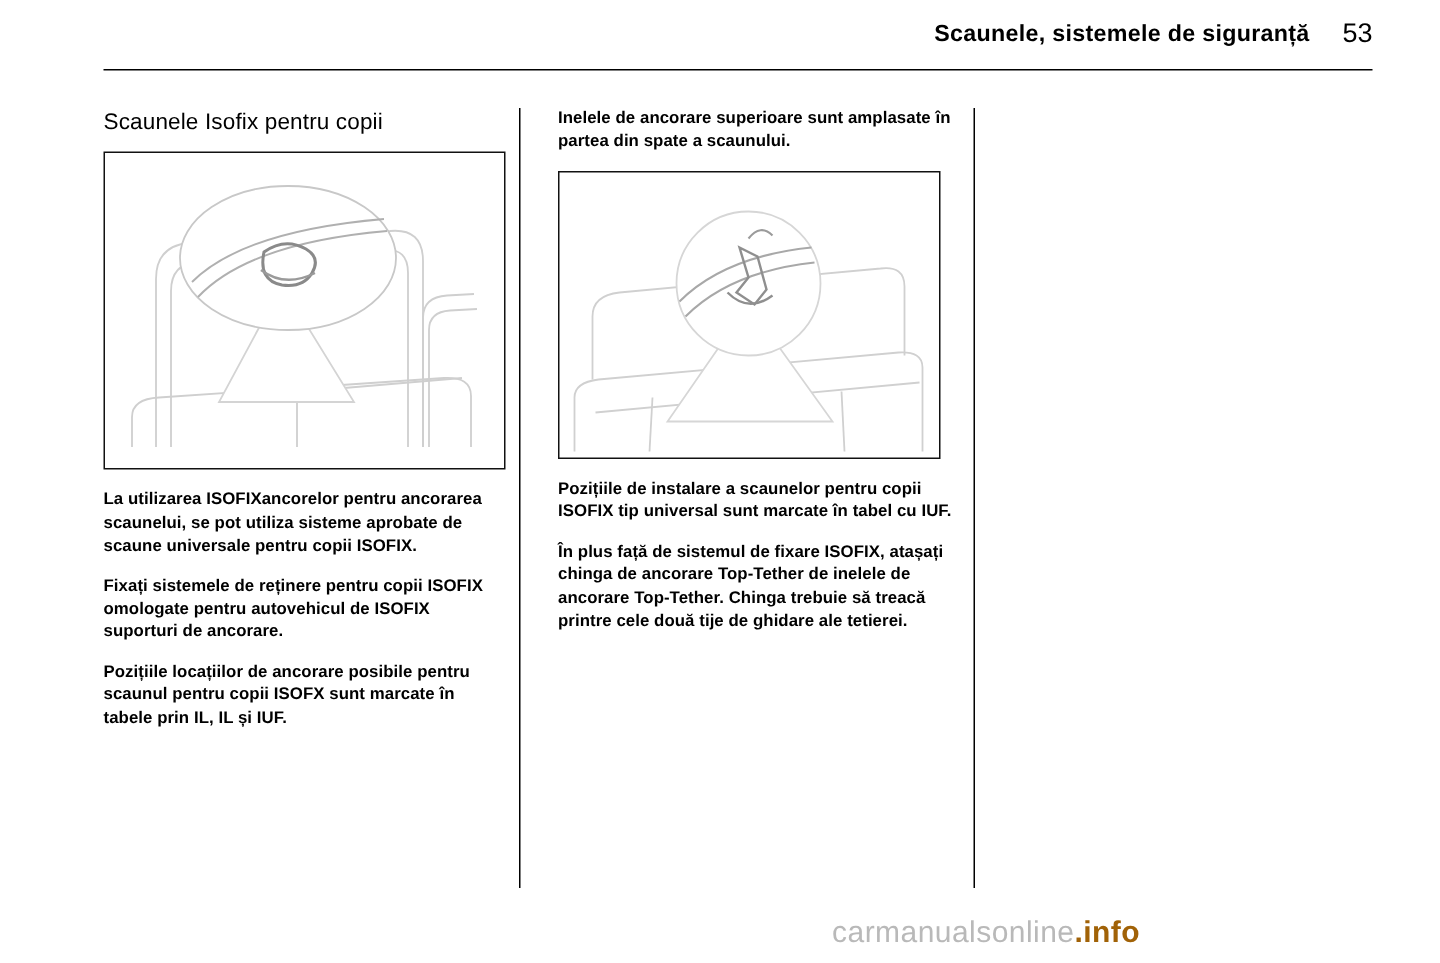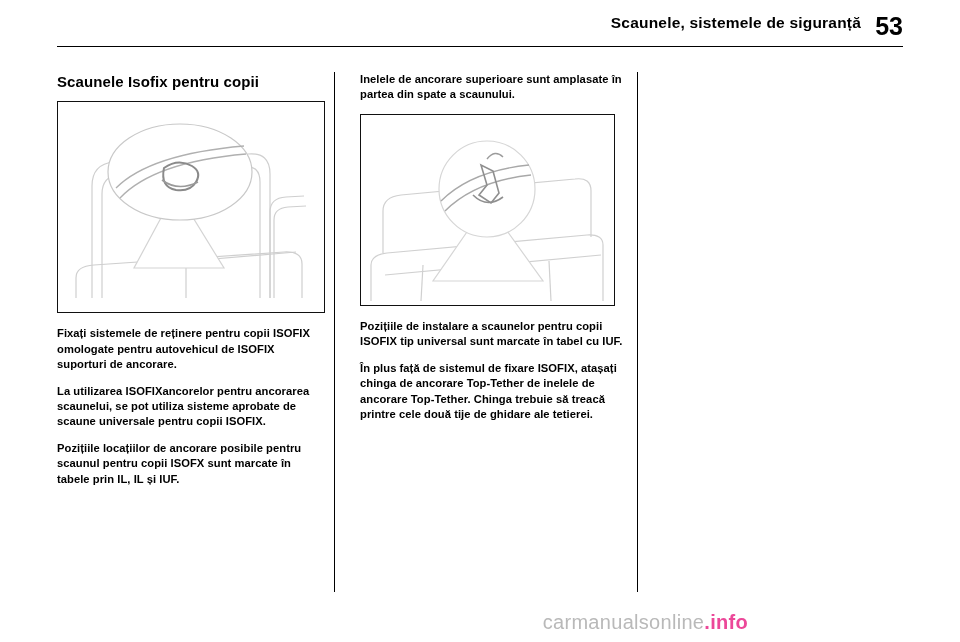--- a/index.html
+++ b/index.html
@@ -11,21 +11,21 @@
     width: 960px;
     height: 642px;
     font-family: "Liberation Sans", sans-serif;
     color: #000000;
     position: relative;
     overflow: hidden;
   }
 
   .page {
     position: absolute;
-    left: 0; top: 0;
+    left: 12px; top: 0;
     width: 768px;
     height: 642px;
     background: #ffffff;
   }
 
   
   .header {
     position: absolute;
     left: 57px;
     top: 14px;
@@ -38,22 +38,22 @@
     top: 0;
     font-size: 15.5px;
     font-weight: bold;
     letter-spacing: .2px;
     white-space: nowrap;
   }
   .header-page {
     position: absolute;
     right: 0;
     top: -2px;
-    font-size: 25px;
-    font-weight: bold;
+    font-size: 18px;
+    font-weight: normal;
   }
   .header-rule {
     position: absolute;
     left: 57px;
     top: 46px;
     width: 846px;
     height: 1px;
     background: #000000;
   }
 
@@ -72,21 +72,21 @@
     top: 72px;
     width: 1px;
     height: 520px;
     background: #000000;
   }
   .divider-1 { left: 334px; }
   .divider-2 { left: 637px; }
 
   h2.section-title {
     font-size: 15px;
-    font-weight: bold;
+    font-weight: normal;
     line-height: 1.28;
     margin: 0 0 10px 0;
     letter-spacing: .1px;
   }
 
   p.body-text {
     font-size: 11.2px;
     font-weight: bold;
     line-height: 1.38;
     margin: 0 0 11px 0;
@@ -110,21 +110,21 @@
   
   .footer-mark {
     position: absolute;
     right: 20px;
     bottom: 8px;
     font-size: 20px;
     color: #b9b9b9;
     letter-spacing: .3px;
     font-family: "Liberation Sans", sans-serif;
   }
-  .footer-mark .bold { font-weight: bold; color: #ec4899; }
+  .footer-mark .bold { font-weight: bold; color: #a16207; }
 </style>
 </head>
 <body>
 
 <div class="page">
 
   <div class="header">
     <div class="header-title">Scaunele, sistemele de siguranță</div>
     <div class="header-page">53</div>
   </div>
@@ -160,22 +160,22 @@
 
           <path d="M62 96 Q96 60 188 52"></path>
           <path d="M58 86 Q92 52 186 44"></path>
 
           <path d="M106 66 q14 -10 28 -2 q10 6 4 16 q-6 10 -20 8 q-16 -3 -12 -22 z" stroke="#8a8a8a" stroke-width="2" fill="none"></path>
           <path d="M104 78 q16 12 36 2" stroke="#9a9a9a" stroke-width="1.6"></path>
         </g>
       </svg>
     </div>
 
+    <p class="body-text">La utilizarea ISOFIXancorelor pentru ancorarea scaunelui, se pot utiliza sisteme aprobate de scaune universale pentru copii ISOFIX.</p>
     <p class="body-text">Fixați sistemele de reținere pentru copii ISOFIX omologate pentru autovehicul de ISOFIX suporturi de ancorare.</p>
-    <p class="body-text">La utilizarea ISOFIXancorelor pentru ancorarea scaunelui, se pot utiliza sisteme aprobate de scaune universale pentru copii ISOFIX.</p>
     <p class="body-text">Pozițiile locațiilor de ancorare posibile pentru scaunul pentru copii ISOFX sunt marcate în tabele prin IL, IL și IUF.</p>
   </div>
 
   <div class="col col-2">
     <p class="body-text">Inelele de ancorare superioare sunt amplasate în partea din spate a scaunului.</p>
 
     <div class="figure fig-2">
       <svg viewBox="0 0 253 190" xmlns="http://www.w3.org/2000/svg">
         <g fill="none" stroke="#d0d0d0" stroke-width="1.2">
 

